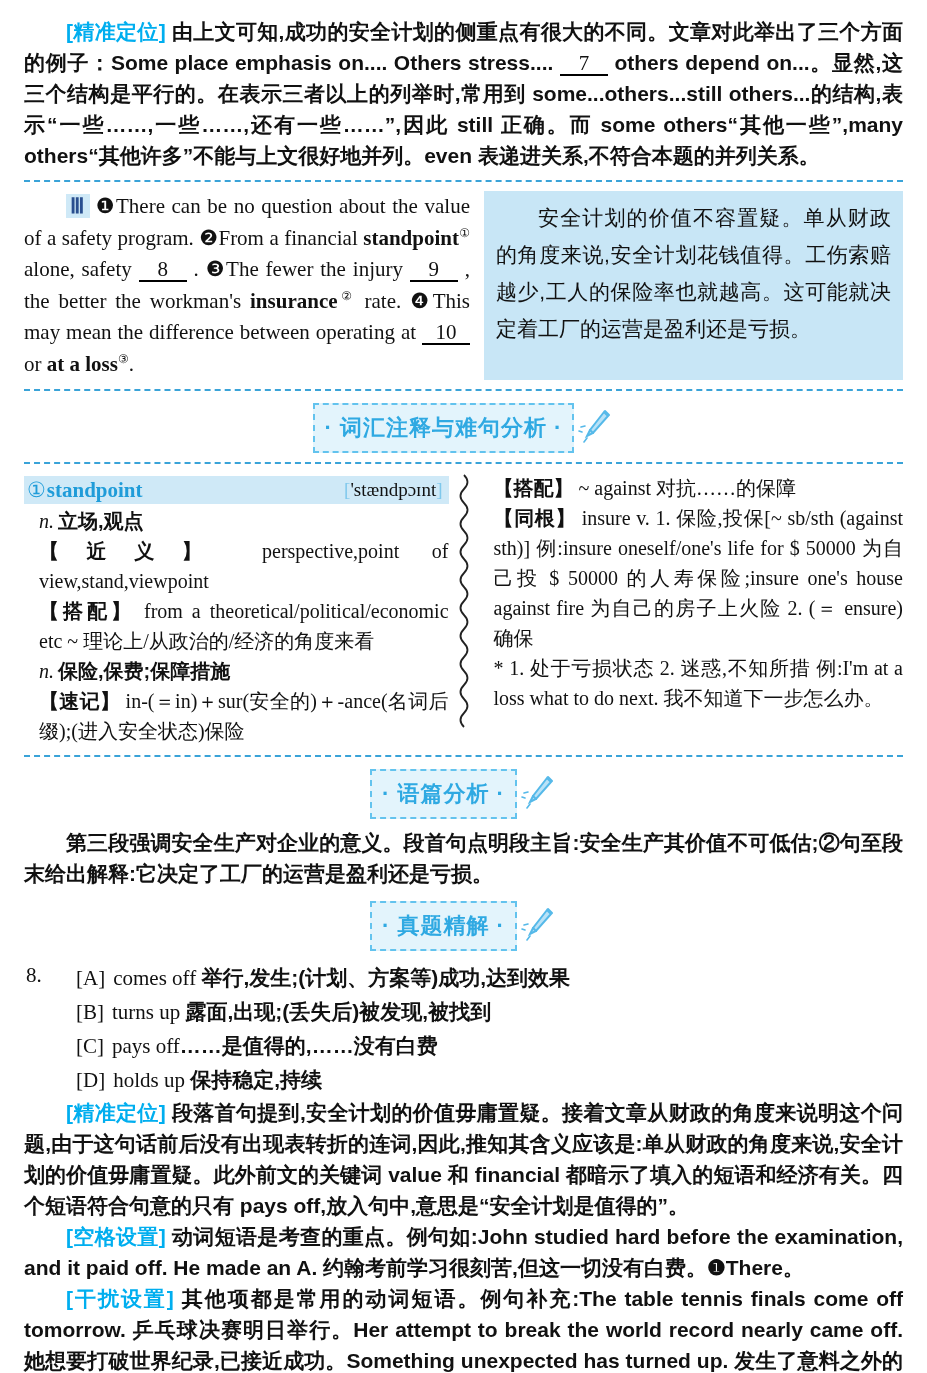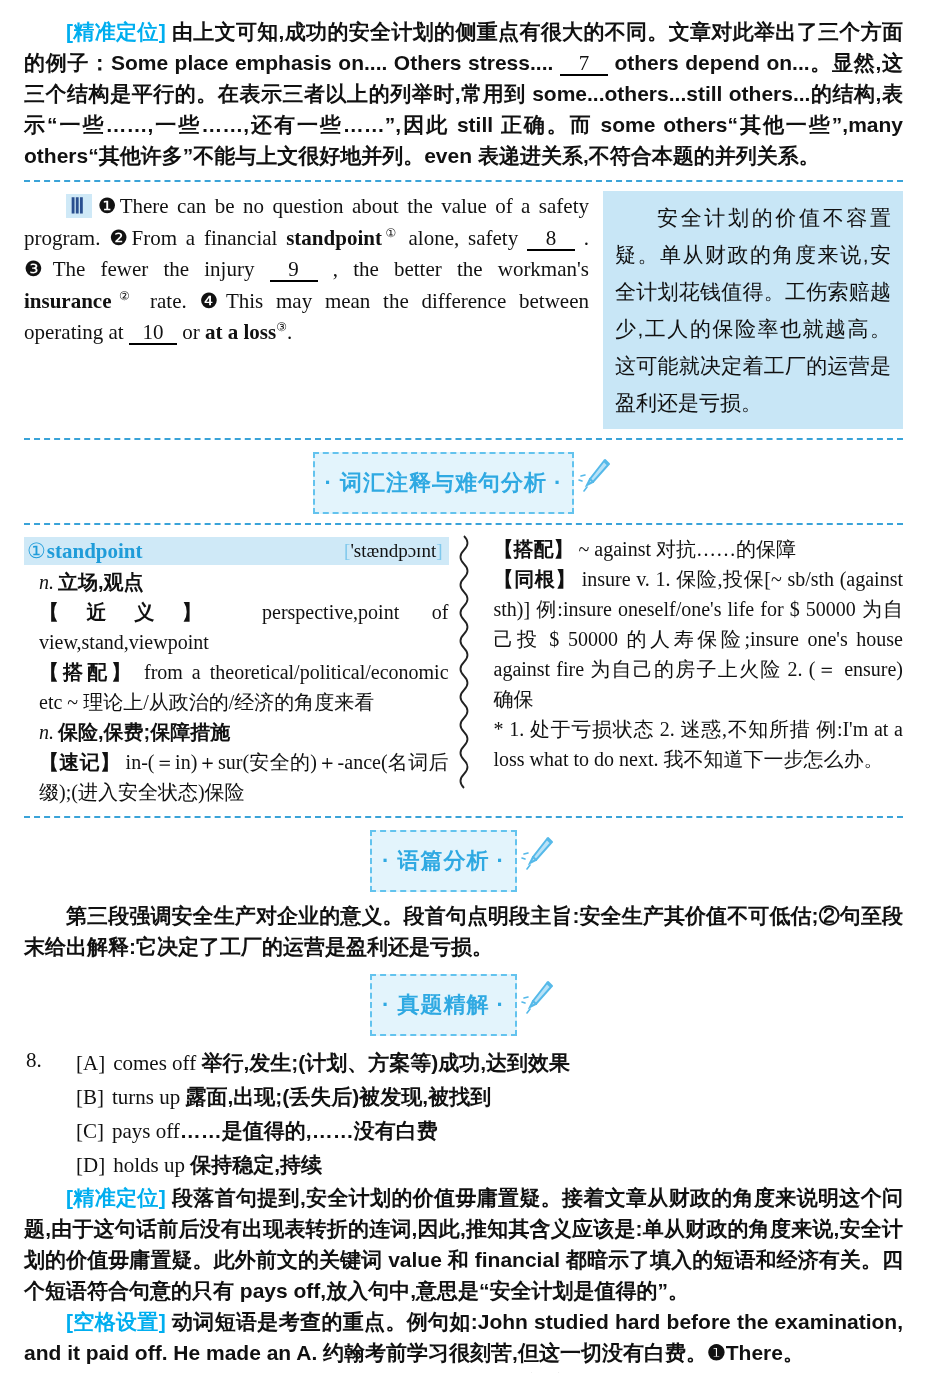--- a/index.html
+++ b/index.html
@@ -15,28 +15,28 @@
          border-bottom:2px solid #000;line-height:22px;text-indent:0;
          font-family:"Liberation Serif",serif;font-weight:400;}
   
   .sep{border-top:2px dashed #3aa3d8;height:0;margin:9px 0;}
   
   .cols{display:flex;gap:14px;margin-top:6px;}
   .passage{flex:1;font-size:21px;line-height:31.5px;text-indent:2em;}
   .passage b{font-weight:700;}
   .passage sup{font-size:12px;line-height:0;}
   .roman{background:#cfe9f7;color:#2a4f8f;font-weight:700;padding:0 4px;margin-right:6px;}
-  .transbox{width:300px;background:#c8e6f6;padding:8px 12px;box-sizing:border-box;align-self:stretch;}
+  .transbox{width:419px;background:#c8e6f6;padding:8px 12px;box-sizing:border-box;align-self:stretch;}
   .transp{margin:0;font-size:21px;line-height:37px;text-indent:2em;text-align:justify;
           font-family:"Liberation Sans",sans-serif;font-weight:500;}
   
   .header-row{display:flex;justify-content:center;align-items:flex-start;gap:4px;margin:12px 0 8px 0;}
   .header-pill{border:2px dashed #63c3ee;background:#e3f4fc;color:#2fa9e2;
                font-family:"Liberation Sans",sans-serif;font-weight:700;font-size:22px;
-               padding:14px 10px;letter-spacing:1px;}
+               padding:8px 10px;letter-spacing:1px;}
   .pen{margin-top:4px;}
   
   .vwrap{display:flex;gap:8px;margin-top:4px;}
   .vcol{flex:1;min-width:0;}
   .entry-bar{display:flex;justify-content:space-between;align-items:center;
              background:#cfe9f7;padding:1px 6px 1px 3px;min-height:26px;margin:3px 0 2px 0;gap:46px;}
   .eword{color:#1f9cd9;font-weight:700;font-size:21px;font-family:"Liberation Serif",serif;}
   .enum{font-weight:400;margin-right:1px;}
   .pron{font-size:19px;}
   .pron .br{color:#7fc8ec;}

